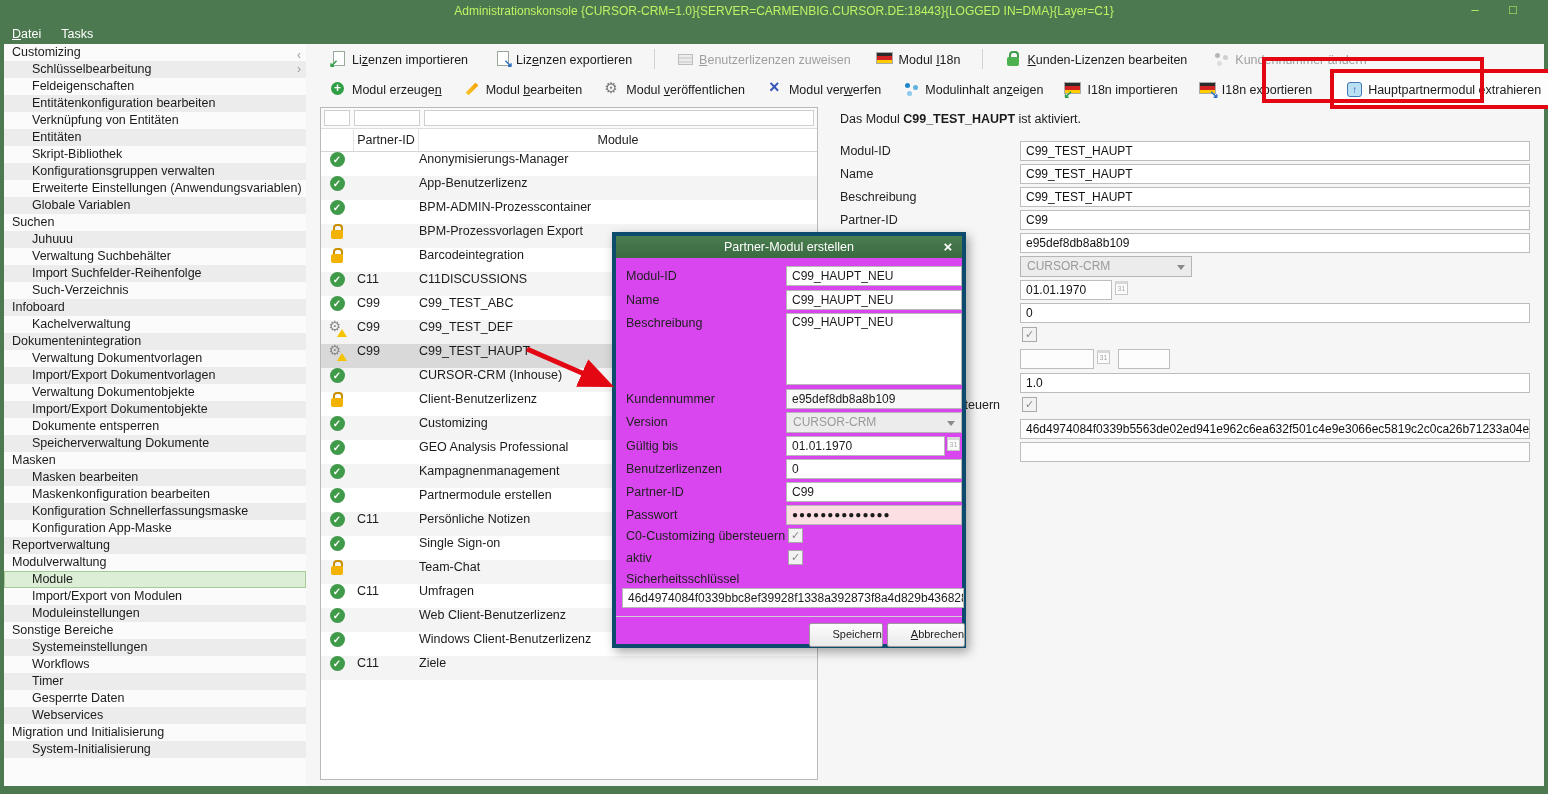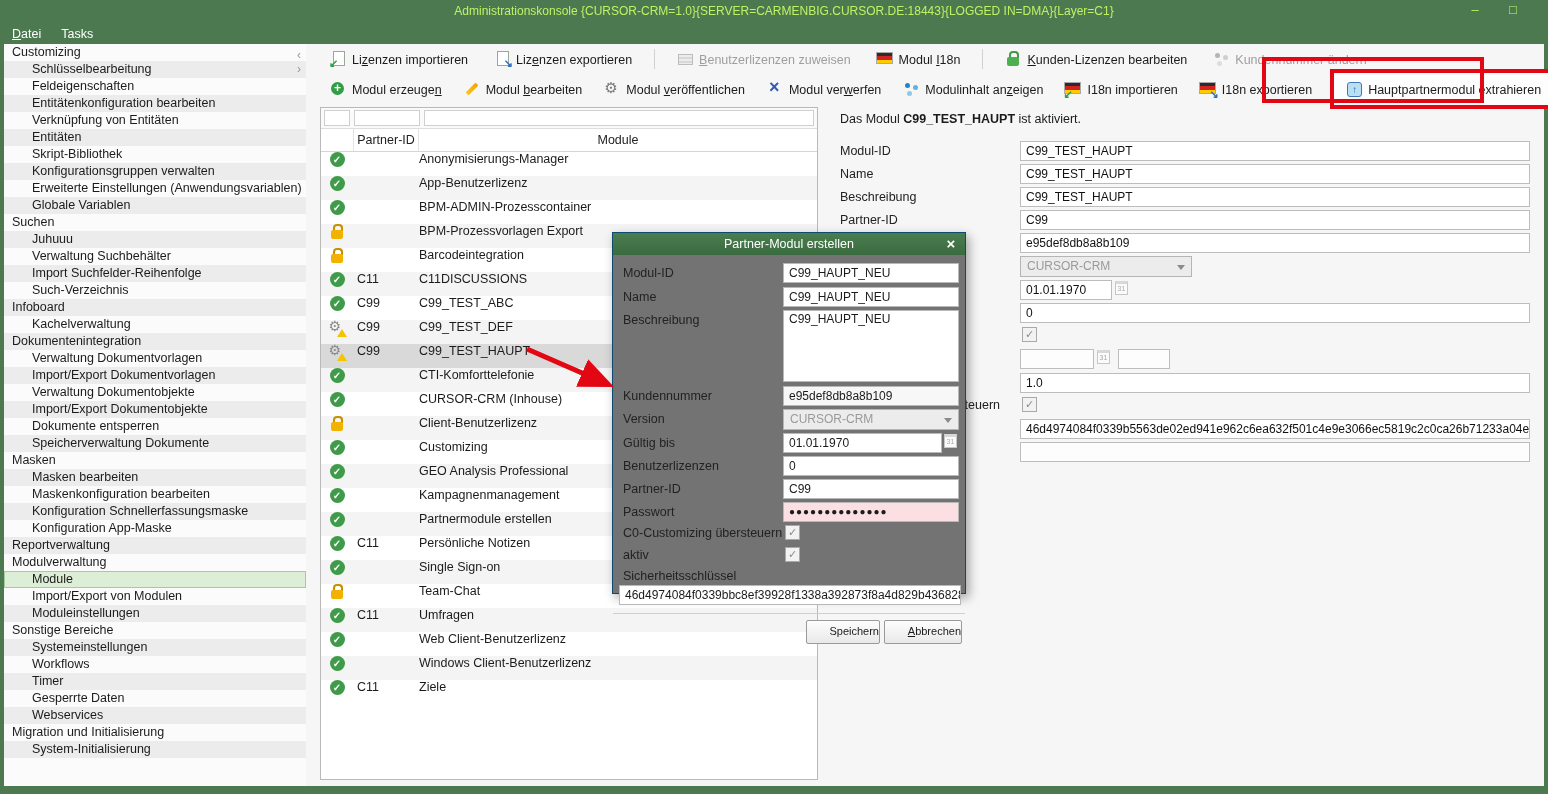--- a/index.html
+++ b/index.html
@@ -87,21 +87,21 @@
   .sel-box{position:absolute;height:19px;line-height:19px;border:1px solid #b5b5b5;background:#ececec;color:#9a9a9a;padding:0 6px;font-size:12px}
   .sel-box::after{content:"";position:absolute;right:6px;top:8px;border-left:4px solid transparent;border-right:4px solid transparent;border-top:5px solid #8a8a8a}
   .cal{position:absolute;width:13px;height:14px;border:1px solid #c6c6c6;border-top:3px solid #d8d8d8;background:#fbfbfb;box-sizing:border-box;font-size:7px;color:#aaa;text-align:center;line-height:10px}
   .cal::before{content:"31"}
   .cb{position:absolute;width:13px;height:13px;border:1px solid #a9a9a9;background:#f2f2f2;color:#8a8a8a;font-size:11px;line-height:12px;text-align:center}
   .cb.checked::before{content:"✓"}
   #d-status{position:absolute;left:5px;top:5px;font-size:12.5px}
   #d-status b{font-weight:bold}
   #d-c0-label{position:absolute;left:5px;top:291px;width:160px;text-align:right;white-space:nowrap;font-size:12.5px;color:#222;z-index:1}
   
-  #dialog{position:absolute;left:612px;top:232px;width:354px;height:362px;background:#737373;border:1px solid #0c4a6e;box-sizing:border-box;z-index:5;box-shadow:3px 4px 10px rgba(0,0,0,.35)}
+  #dialog{position:absolute;left:612px;top:232px;width:354px;height:416px;background:#d946ef;border:4px solid #0c4a6e;box-sizing:border-box;z-index:5;box-shadow:3px 4px 10px rgba(0,0,0,.35)}
   #dlg-title{position:absolute;left:0;top:0;width:100%;height:22px;background:linear-gradient(#4a7d4f,#3a6b40);color:#fff;text-align:center;line-height:22px;font-size:12.5px}
   #dlg-close{position:absolute;right:6px;top:0;width:16px;color:#fff;font-size:15px;font-weight:bold;line-height:22px;text-align:center}
   .dlg-label{position:absolute;left:10px;font-size:12.5px;color:#222;white-space:nowrap}
   .dlg-fld{position:absolute;left:170px;width:164px;height:18px;line-height:18px;border:1px solid #b8b8b8;background:#fff;padding:0 5px;font-size:12px;white-space:nowrap;overflow:hidden}
   #dlg-beschreibung{height:70px;line-height:16px}
   #dlg-kundennummer{background:#f7f7f7}
   #dlg-passwort{background:#fbdfe2;font-size:10px;letter-spacing:1px;font-weight:bold}
   #dlg-schluessel{left:6px;width:330px}
   #dlg-sep{position:absolute;left:0;right:0;top:380px;border-top:1px solid #cfcfcf}
   .dlg-btn{position:absolute;top:387px;height:22px;border:1px solid #9a9a9a;background:linear-gradient(#fdfdfd,#e9e9e9);font-size:11px;text-align:right;line-height:21px;border-radius:2px}
@@ -322,27 +322,20 @@
           <span class="st st-warn"></span>
         </span>
         <span class="tc-partner">C99</span>
         <span class="tc-module">C99_TEST_HAUPT</span>
       </div>
       <div class="trow">
         <span class="tc-icon">
           <span class="st st-ok"></span>
         </span>
         <span class="tc-partner"></span>
-        <span class="tc-module">CTI-Komforttelefonie</span>
-      </div>
-      <div class="trow">
-        <span class="tc-icon">
-          <span class="st st-ok"></span>
-        </span>
-        <span class="tc-partner"></span>
         <span class="tc-module">CURSOR-CRM (Inhouse)</span>
       </div>
       <div class="trow">
         <span class="tc-icon">
           <span class="st st-locked"></span>
         </span>
         <span class="tc-partner"></span>
         <span class="tc-module">Client-Benutzerlizenz</span>
       </div>
       <div class="trow">

